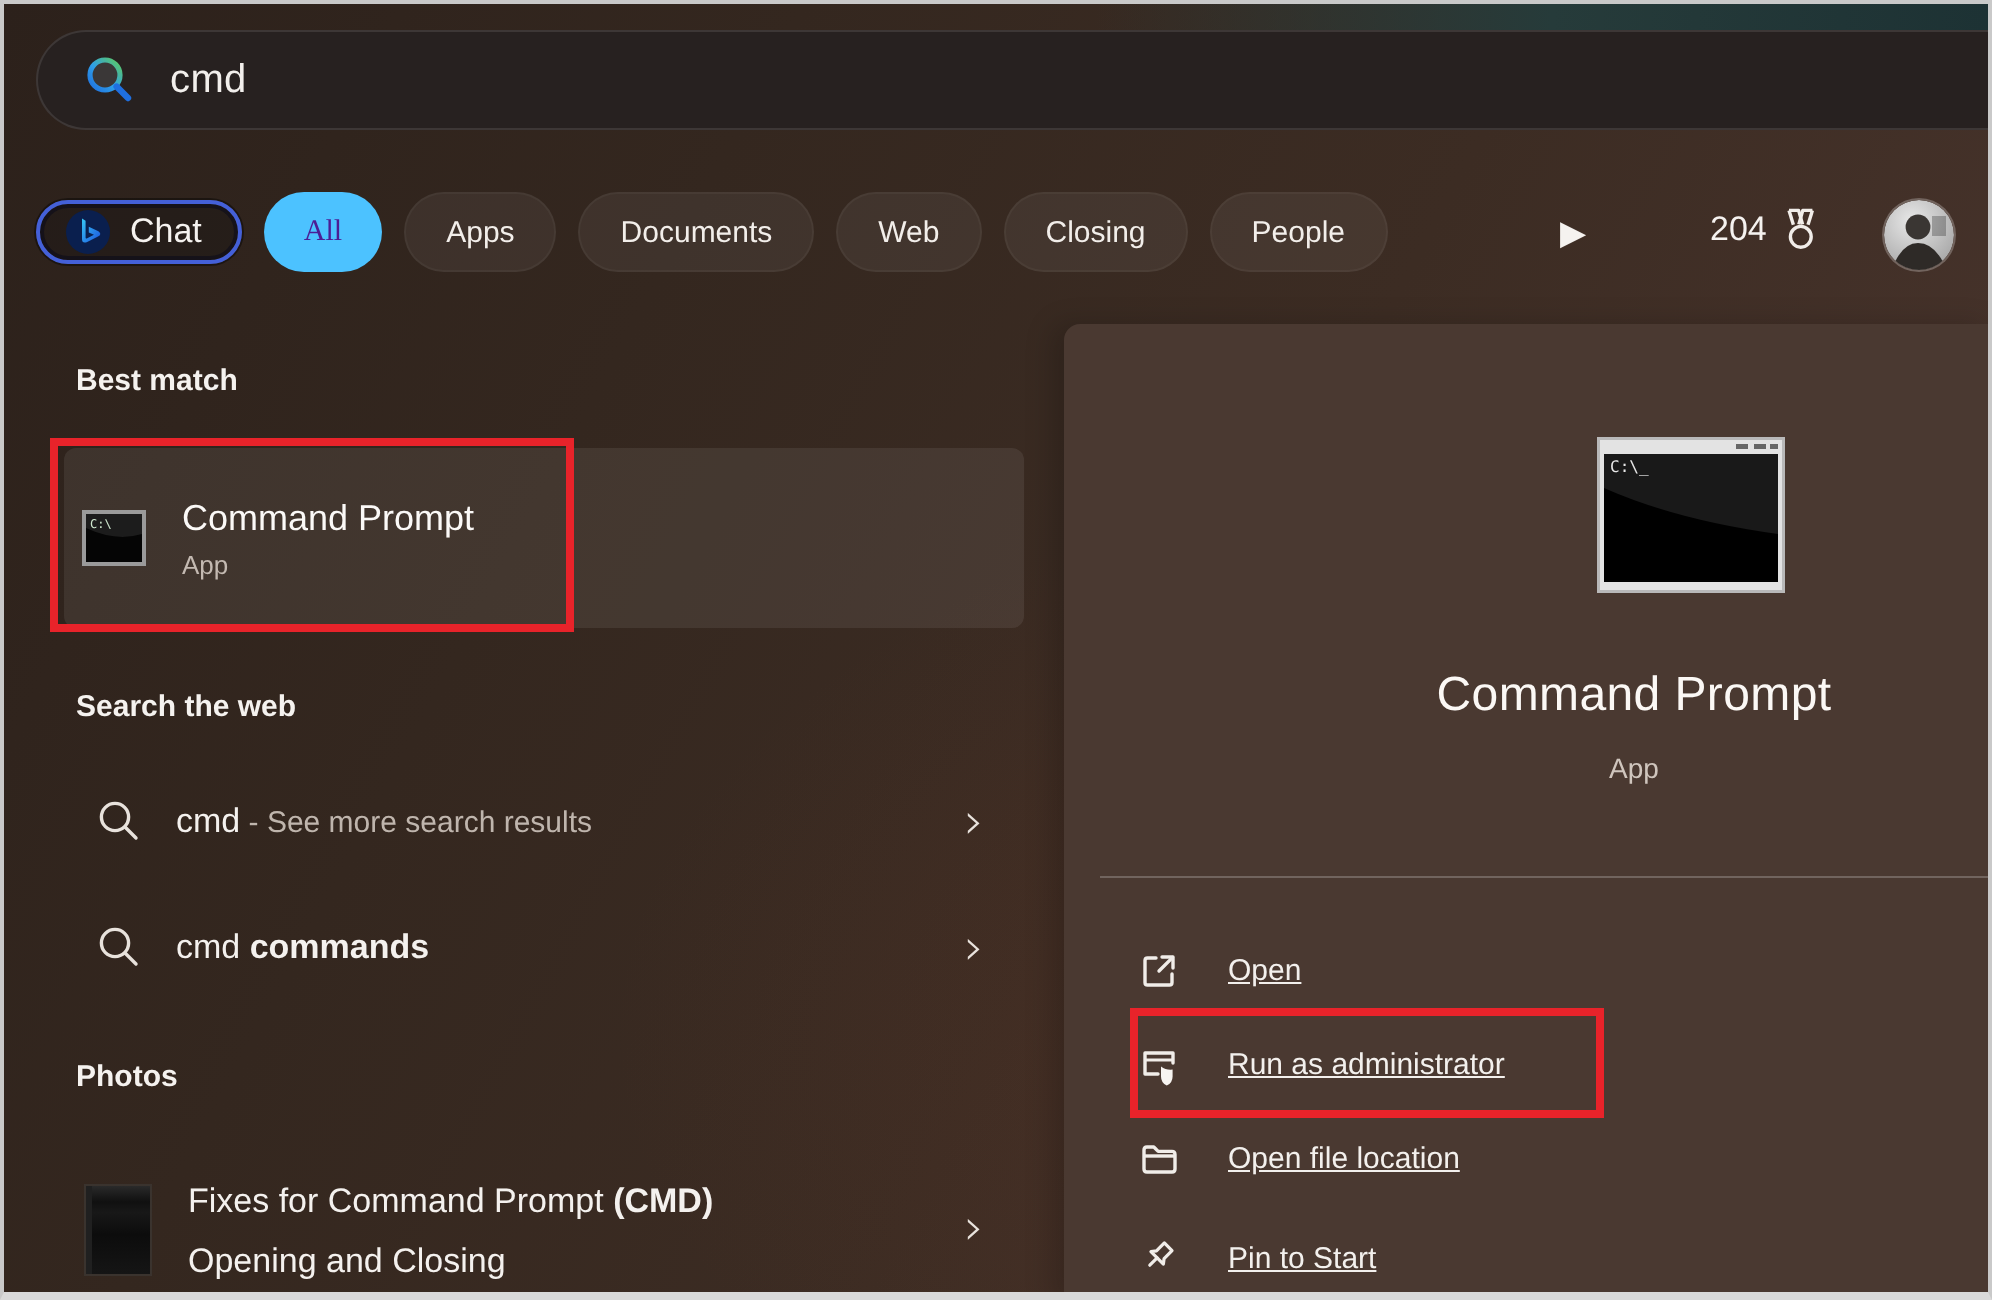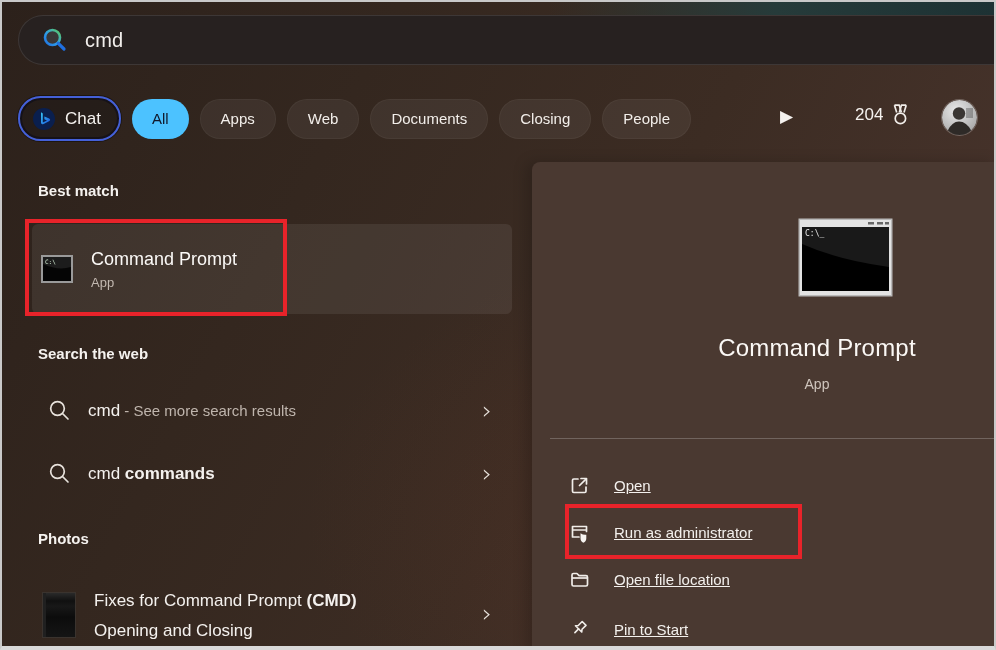--- a/index.html
+++ b/index.html
@@ -19,29 +19,29 @@
     background:linear-gradient(90deg, rgba(60,40,30,0) 0%, rgba(60,45,35,0) 55%, #263b3a 78%, #1d3234 100%); }
 
   
   .search-bar { position:absolute; left:16px; top:13px; right:0; height:50px;
     background:#272120; border:1px solid rgba(255,255,255,0.10); border-right:none;
     border-radius:26px 0 0 26px; display:flex; align-items:center; padding-left:22px; }
   .search-bar .q { font-size:20px; color:#f2efec; margin-left:16px; letter-spacing:0.2px; }
 
   
   .tabs { position:absolute; left:16px; top:94px; display:flex; align-items:center; gap:11px; }
-  .chat-pill { height:45px; padding:0 18px 0 11px; display:flex; align-items:center; gap:8px;
+  .chat-pill { height:32px; padding:0 18px 0 11px; display:flex; align-items:center; gap:8px;
     border-radius:23px; border:2px solid var(--chat-border,#4460d8);
     box-shadow:0 0 0 2px rgba(10,10,25,0.55) inset, 0 0 0 1px rgba(0,0,0,0.4);
     background:rgba(16,14,18,0.28); cursor:pointer; }
   .chat-pill span { color:#f5f2ef; font-size:17px; }
   .pill { height:40px; padding:0 20px; border-radius:20px; display:flex; align-items:center;
     background:rgba(255,255,255,0.06); color:#f2eeea; font-size:15px; cursor:pointer;
     border:1px solid rgba(255,255,255,0.04); }
-  .pill.selected { background:var(--accent,#4cc2ff); color:#0f172a; border:none; font-weight:400; }
+  .pill.selected { background:var(--accent,#4cc2ff); color:#4c1d95; border:none; font-weight:400;font-family:Liberation Serif, serif; }
 
   .play-btn { position:absolute; left:778px; top:104px; width:20px; height:22px; cursor:pointer;
     color:#f5f2ef; font-size:17px; line-height:22px; }
   .rewards { position:absolute; left:853px; top:101px; display:flex; align-items:center; gap:7px; cursor:pointer; }
   .rewards .pts { color:#f5f2ef; font-size:17px; }
   .avatar { position:absolute; left:940px; top:98px; width:35px; height:35px; border-radius:50%;
     overflow:hidden; cursor:pointer; box-shadow:0 0 0 1px rgba(255,255,255,0.25); }
 
   
   .sec-header { position:absolute; left:36px; color:#f5f2ef; font-size:15px; font-weight:700; }
@@ -127,24 +127,24 @@
       </span>
       <span>Chat</span>
     </div>
     <div class="pill selected">
         <span>All</span>
       </div>
     <div class="pill">
         <span>Apps</span>
       </div>
     <div class="pill">
+        <span>Documents</span>
+      </div>
+    <div class="pill">
         <span>Web</span>
-      </div>
-    <div class="pill">
-        <span>Documents</span>
       </div>
     <div class="pill">
         <span>Closing</span>
       </div>
     <div class="pill">
         <span>People</span>
       </div>
   </div>
 
   <div class="play-btn">▶</div>

